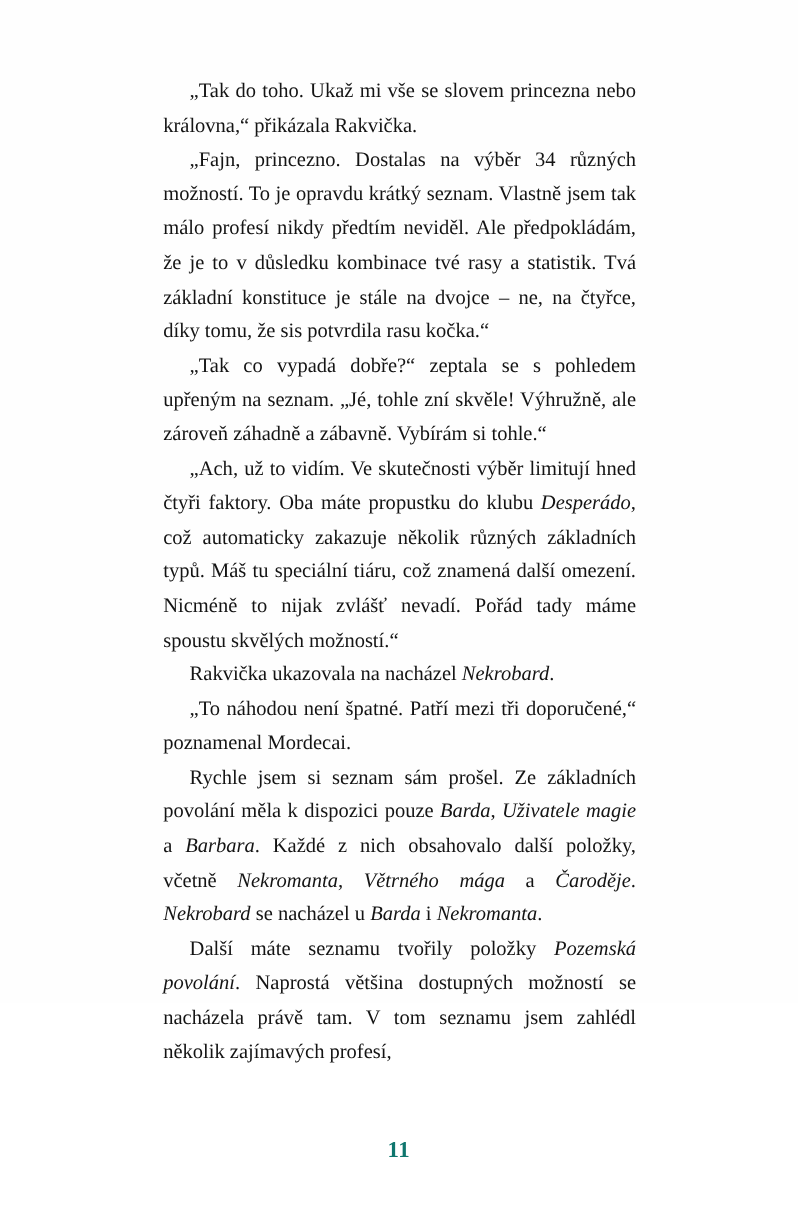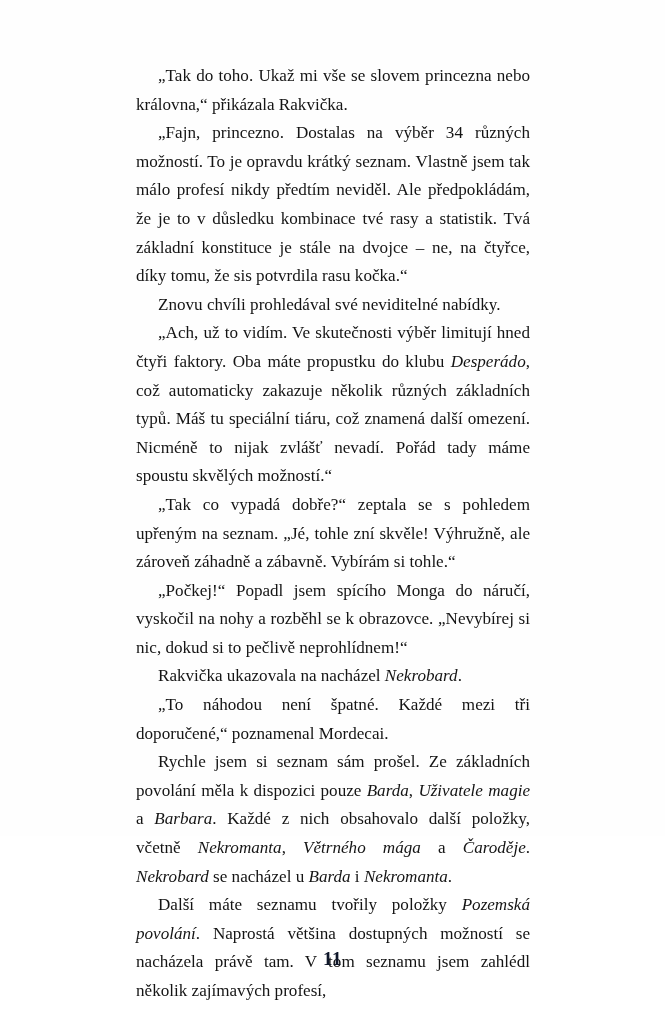--- a/index.html
+++ b/index.html
@@ -46,37 +46,35 @@
   }
   .folio {
     position: absolute;
     left: 0;
     top: 948px;
     width: 665px;
     text-align: center;
     font-family: "Liberation Serif", "DejaVu Serif", serif;
     font-size: 19px;
     font-weight: bold;
-    color: #0f172a;
+    color: #0f766e;
     letter-spacing: 0.5px;
   }
 </style>
 </head>
 <body>
 
 <div class="page">
 
   <div class="text-block" id="body-text">
       <p class="para"><span>„Tak do toho. Ukaž mi vše se slovem princezna nebo královna,“ přikázala Rakvička.</span></p>
       <p class="para"><span>„Fajn, princezno. Dostalas na výběr 34 různých možností. To je opravdu krátký seznam. Vlastně jsem tak málo profesí nikdy předtím neviděl. Ale předpokládám, že je to v důsledku kombinace tvé rasy a statistik. Tvá základní konstituce je stále na dvojce – ne, na čtyřce, díky tomu, že sis potvrdila rasu kočka.“</span></p>
-      <p class="para"><span>Znovu chvíli prohledával své neviditelné nabídky.</span></p>
+      <p class="para"><span>„Tak co vypadá dobře?“ zeptala se s pohledem upřeným na seznam. „Jé, tohle zní skvěle! Výhružně, ale zároveň záhadně a zábavně. Vybírám si tohle.“</span></p>
       <p class="para"><span>„Ach, už to vidím. Ve skutečnosti výběr limitují hned čtyři faktory. Oba máte propustku do klubu </span><i>Desperádo</i><span>, což automaticky zakazuje několik různých základních typů. Máš tu speciální tiáru, což znamená další omezení. Nicméně to nijak zvlášť nevadí. Pořád tady máme spoustu skvělých možností.“</span></p>
-      <p class="para"><span>„Tak co vypadá dobře?“ zeptala se s pohledem upřeným na seznam. „Jé, tohle zní skvěle! Výhružně, ale zároveň záhadně a zábavně. Vybírám si tohle.“</span></p>
-      <p class="para"><span>„Počkej!“ Popadl jsem spícího Monga do náručí, vyskočil na nohy a rozběhl se k obrazovce. „Nevybírej si nic, dokud si to pečlivě neprohlídnem!“</span></p>
       <p class="para"><span>Rakvička ukazovala na nacházel </span><i>Nekrobard</i><span>.</span></p>
-      <p class="para"><span>„To náhodou není špatné. Každé mezi tři doporučené,“ poznamenal Mordecai.</span></p>
+      <p class="para"><span>„To náhodou není špatné. Patří mezi tři doporučené,“ poznamenal Mordecai.</span></p>
       <p class="para"><span>Rychle jsem si seznam sám prošel. Ze základních povolání měla k dispozici pouze </span><i>Barda</i><span>, </span><i>Uživatele magie</i><span> a </span><i>Barbara</i><span>. Každé z nich obsahovalo další položky, včetně </span><i>Nekromanta</i><span>, </span><i>Větrného mága</i><span> a </span><i>Čaroděje</i><span>. </span><i>Nekrobard</i><span> se nacházel u </span><i>Barda</i><span> i </span><i>Nekromanta</i><span>.</span></p>
       <p class="para"><span>Další máte seznamu tvořily položky </span><i>Pozemská povolání</i><span>. Naprostá většina dostupných možností se nacházela právě tam. V tom seznamu jsem zahlédl několik zajímavých profesí,</span></p>
     </div>
 
   <div class="folio">11</div>
 
 </div>
 
 </body></html>

